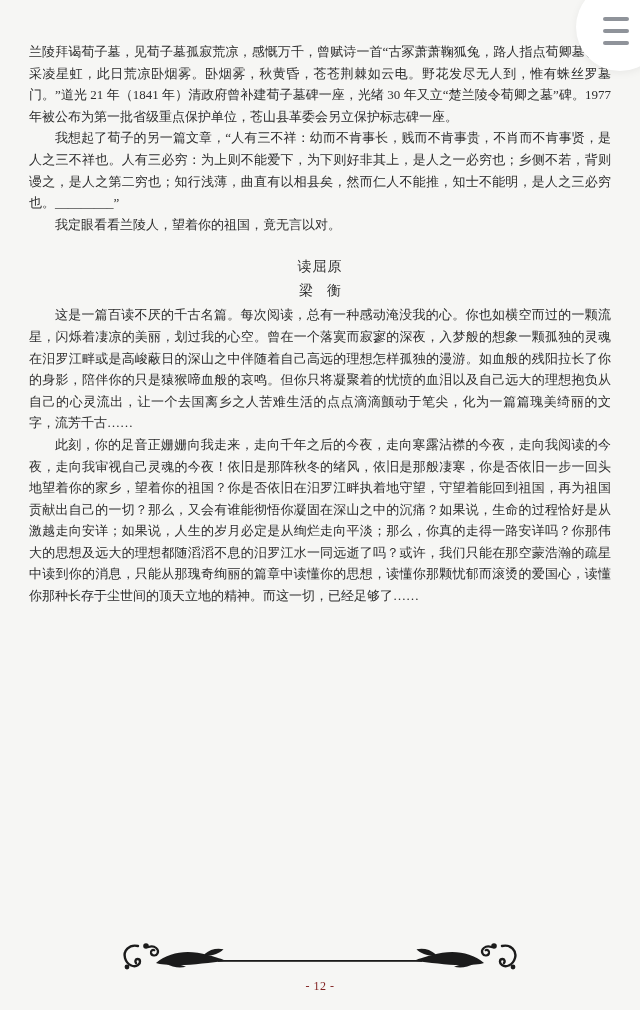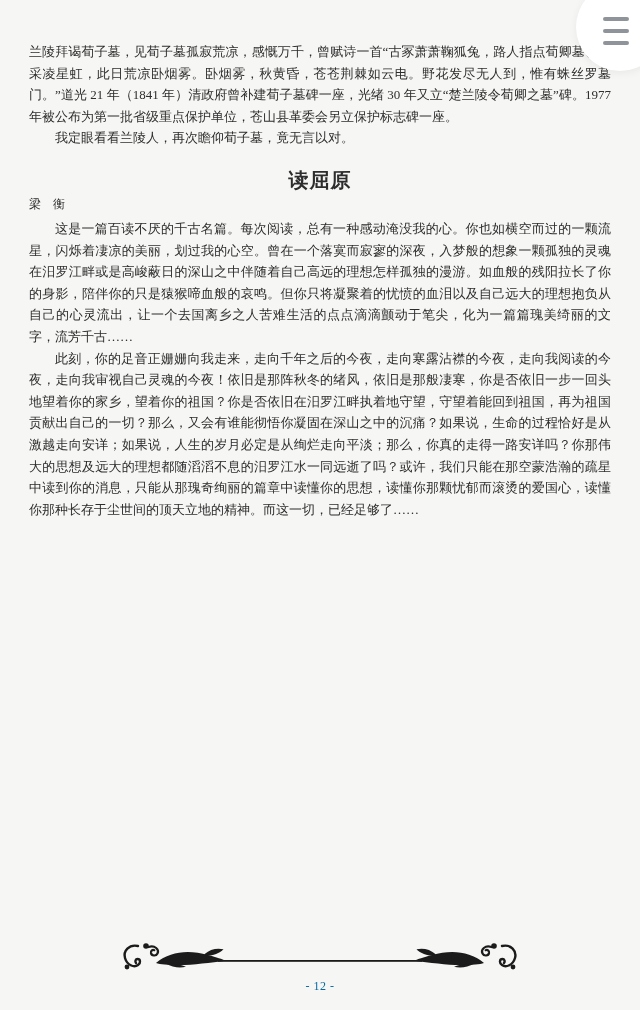--- a/index.html
+++ b/index.html
@@ -37,53 +37,54 @@
     line-height:21.6px;
     text-align:justify;
   }
   .para {
     margin:0;
     text-indent:2em;
     overflow-wrap:anywhere;
   }
   .para.noindent { text-indent:0; }
   .title {
-    font-size:20px; font-weight:700;
+    font-size:14px; font-weight:400;
     text-align:center; text-indent:0;
     margin:20px 0 1px; line-height:23px;
     letter-spacing:1px;
   }
   .author {
-    text-align:left; font-size:12px;
+    text-align:center; font-size:14px;
     line-height:23px; margin:0 0 2px;
   }
   
   .footer {
     position:absolute; left:0; right:0; bottom:16px;
     text-align:center;
   }
   .divider { display:block; margin:0 auto 9px; width:396px; height:28px; }
-  .pagenum { font-size:12px; color:#0369a1; letter-spacing:0.5px; }
+  .pagenum { font-size:12px; color:#7f1d1d; letter-spacing:0.5px; }
 </style>
 </head>
 <body>
 
 <div class="page">
 
   <button class="menu-btn" aria-label="menu">
     <span class="menu-icon">
       <i></i>
       <i></i>
       <i></i>
     </span>
   </button>
 
   <main class="doc">
     <p class="para noindent">兰陵拜谒荀子墓，见荀子墓孤寂荒凉，感慨万千，曾赋诗一首“古冢萧萧鞠狐兔，路人指点荀卿墓、文采凌星虹，此日荒凉卧烟雾。卧烟雾，秋黄昏，苍苍荆棘如云电。野花发尽无人到，惟有蛛丝罗墓门。”道光 21 年（1841 年）清政府曾补建荀子墓碑一座，光绪 30 年又立“楚兰陵令荀卿之墓”碑。1977 年被公布为第一批省级重点保护单位，苍山县革委会另立保护标志碑一座。</p>
-    <p class="para">我定眼看看兰陵人，再次瞻仰荀子墓，竟无言以对。</p>
+    <p class="para">我想起了荀子的另一篇文章，“人有三不祥：幼而不肯事长，贱而不肯事贵，不肖而不肯事贤，是人之三不祥也。人有三必穷：为上则不能爱下，为下则好非其上，是人之一必穷也；乡侧不若，背则谩之，是人之第二穷也；知行浅薄，曲直有以相县矣，然而仁人不能推，知士不能明，是人之三必穷也。_________”</p>
+    <p class="para">我定眼看看兰陵人，望着你的祖国，竟无言以对。</p>
 
     <h1 class="title">读屈原</h1>
     <div class="author">梁　衡</div>
 
     <p class="para">这是一篇百读不厌的千古名篇。每次阅读，总有一种感动淹没我的心。你也如横空而过的一颗流星，闪烁着凄凉的美丽，划过我的心空。曾在一个落寞而寂寥的深夜，入梦般的想象一颗孤独的灵魂在汨罗江畔或是高峻蔽日的深山之中伴随着自己高远的理想怎样孤独的漫游。如血般的残阳拉长了你的身影，陪伴你的只是猿猴啼血般的哀鸣。但你只将凝聚着的忧愤的血泪以及自己远大的理想抱负从自己的心灵流出，让一个去国离乡之人苦难生活的点点滴滴颤动于笔尖，化为一篇篇瑰美绮丽的文字，流芳千古……</p>
     <p class="para">此刻，你的足音正姗姗向我走来，走向千年之后的今夜，走向寒露沾襟的今夜，走向我阅读的今夜，走向我审视自己灵魂的今夜！依旧是那阵秋冬的绪风，依旧是那般凄寒，你是否依旧一步一回头地望着你的家乡，望着你的祖国？你是否依旧在汨罗江畔执着地守望，守望着能回到祖国，再为祖国贡献出自己的一切？那么，又会有谁能彻悟你凝固在深山之中的沉痛？如果说，生命的过程恰好是从激越走向安详；如果说，人生的岁月必定是从绚烂走向平淡；那么，你真的走得一路安详吗？你那伟大的思想及远大的理想都随滔滔不息的汨罗江水一同远逝了吗？或许，我们只能在那空蒙浩瀚的疏星中读到你的消息，只能从那瑰奇绚丽的篇章中读懂你的思想，读懂你那颗忧郁而滚烫的爱国心，读懂你那种长存于尘世间的顶天立地的精神。而这一切，已经足够了……</p>
   </main>
 
   <footer class="footer">
     <svg class="divider" viewBox="0 0 396 28" xmlns="http://www.w3.org/2000/svg">

